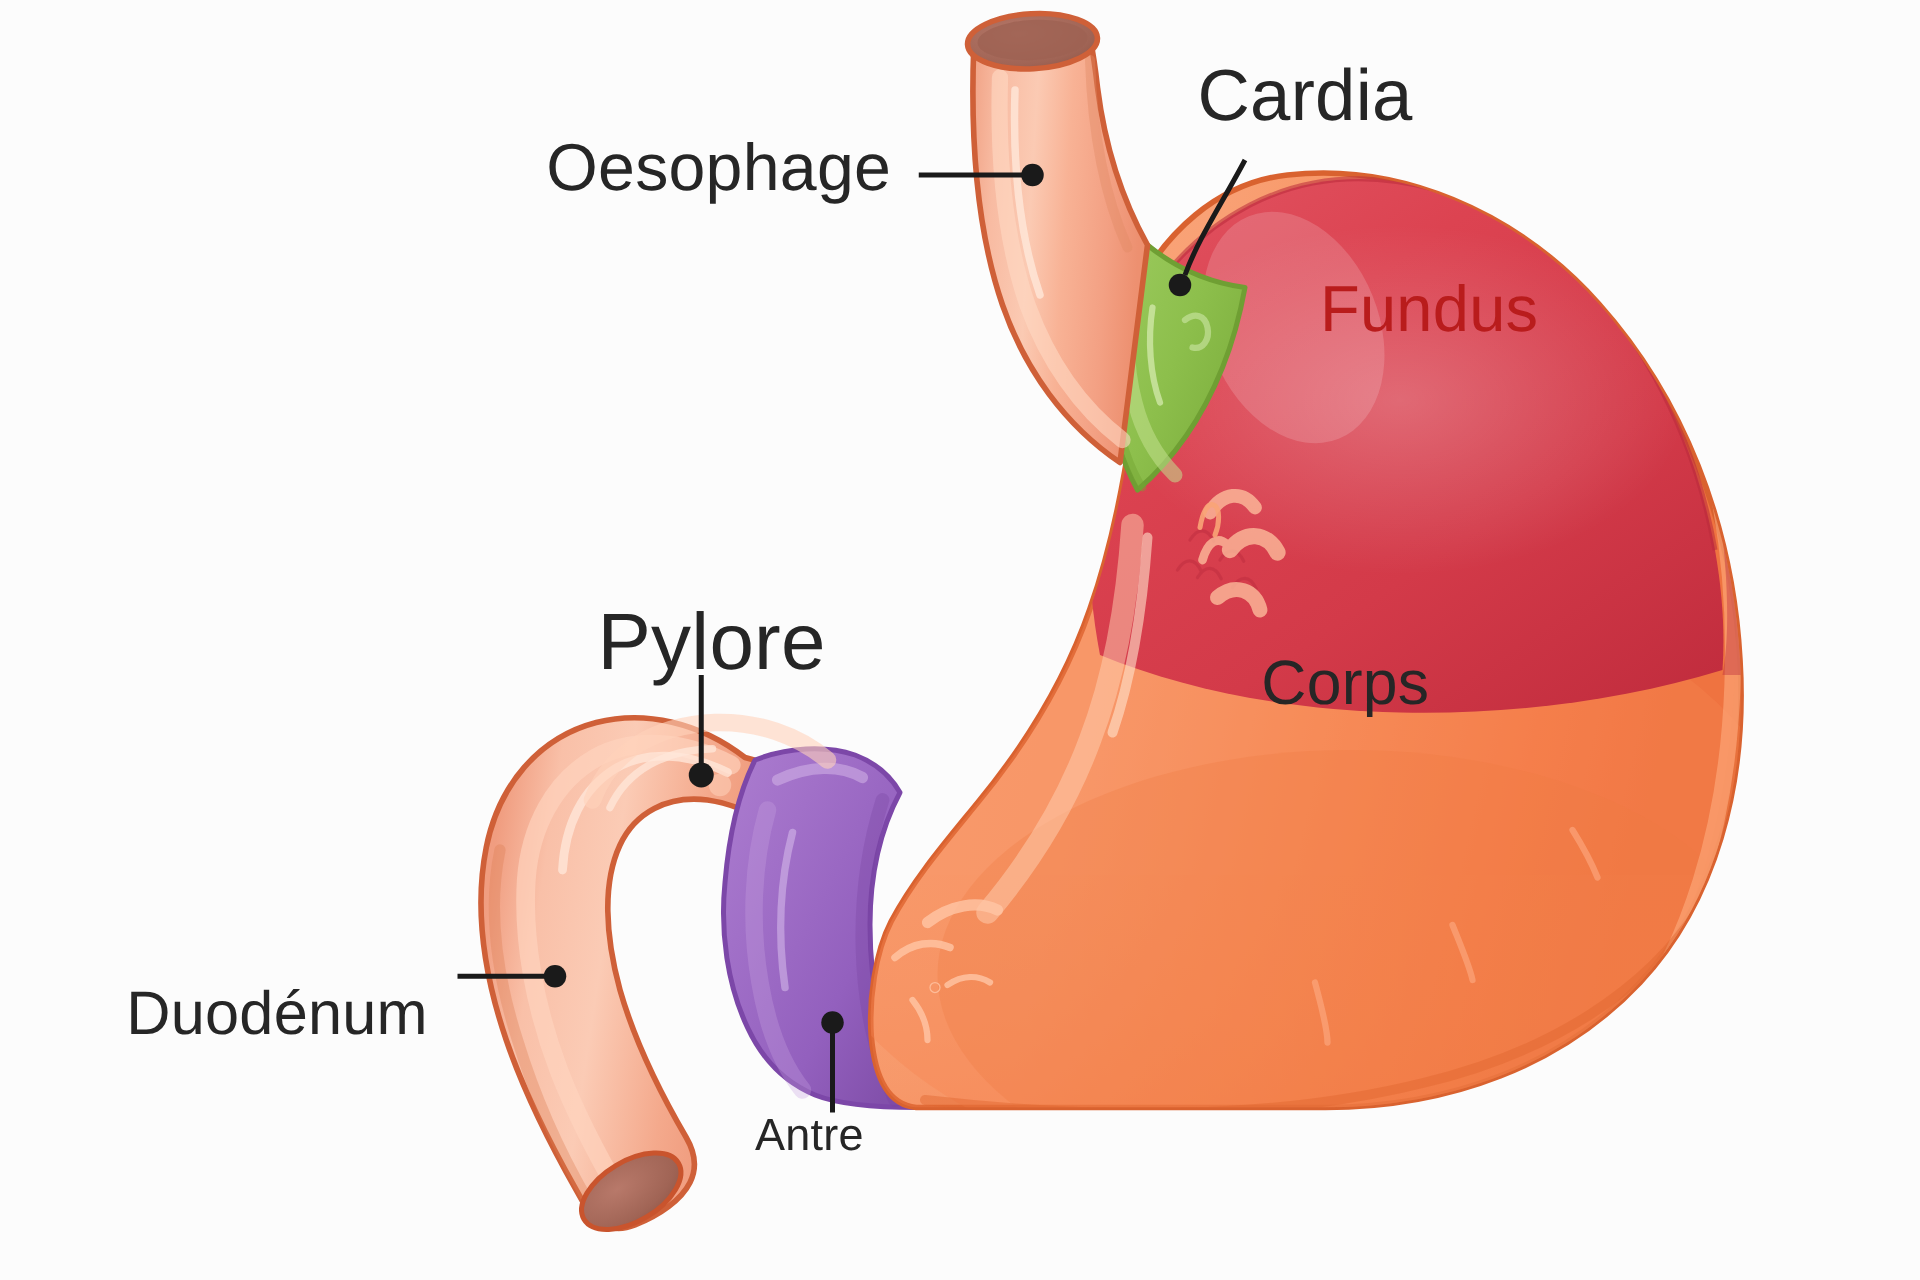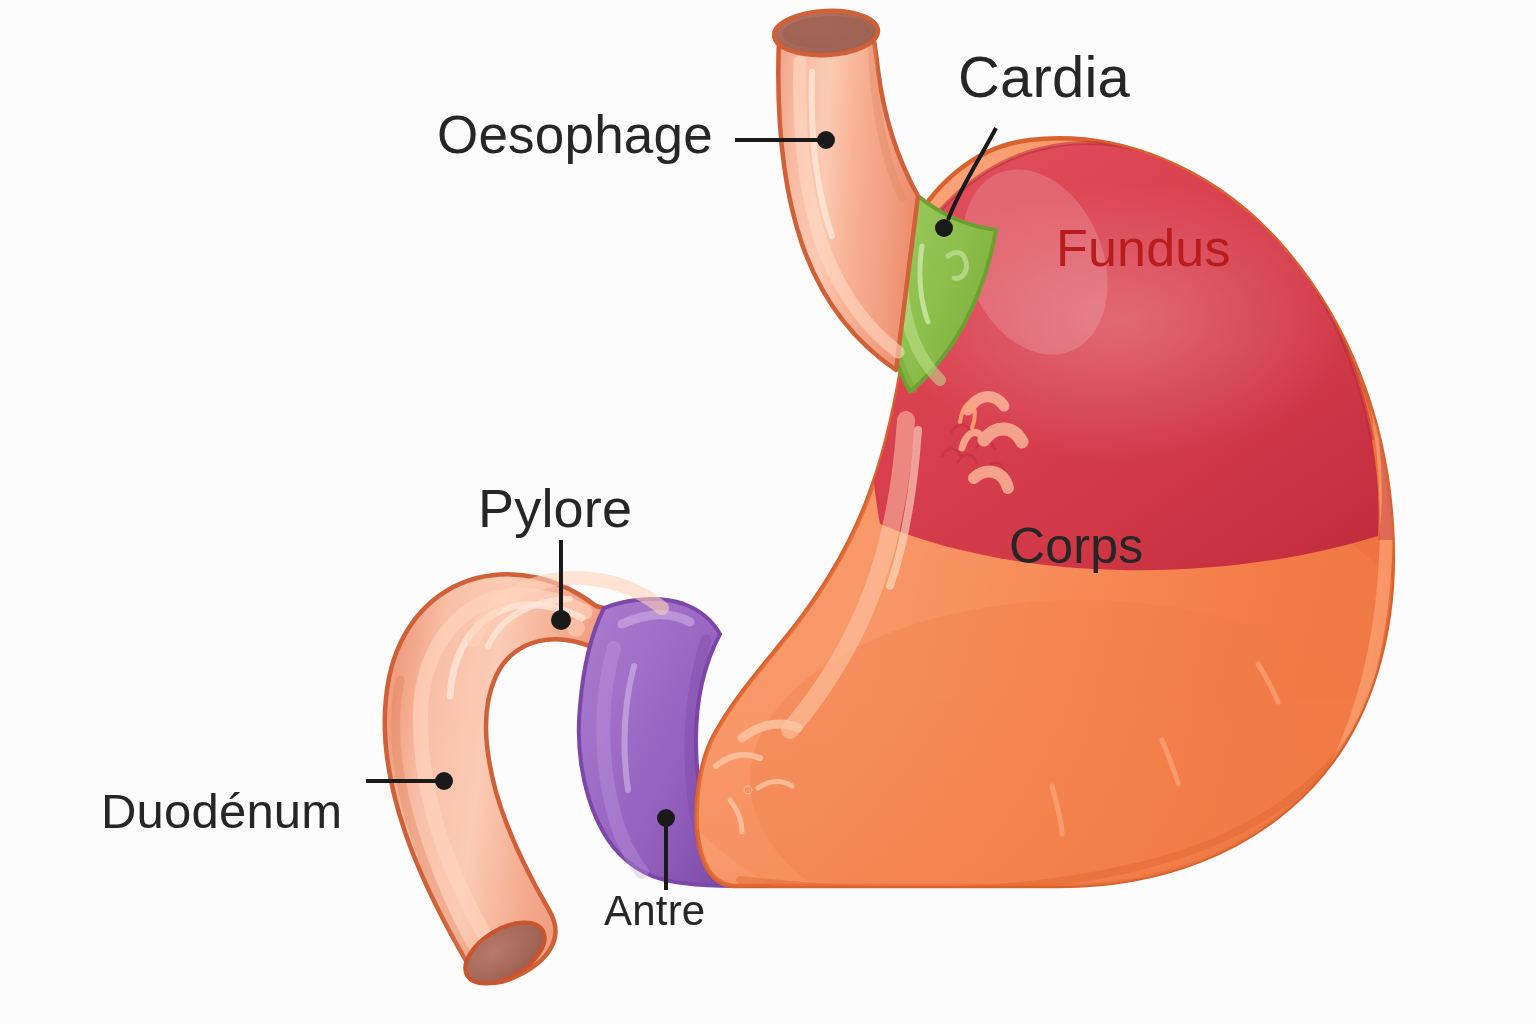--- a/index.html
+++ b/index.html
@@ -33,23 +33,23 @@
     line-height: 1;
     letter-spacing: 0.2px;
   }
   .label.inner-light {
     color: #b91c1c;
   }
   .lbl-oesophage { left: 437px; top: 108px; font-size: 53px; }
   .lbl-cardia    { left: 958px; top: 48px;  font-size: 58px; }
   .lbl-fundus    { left: 1056px; top: 222px; font-size: 52px; }
   .lbl-corps     { left: 1009px; top: 521px; font-size: 50px; }
-  .lbl-pylore    { left: 478px; top: 481px; font-size: 54px; }
+  .lbl-pylore    { left: 478px; top: 481px; font-size: 64px; }
   .lbl-duodenum  { left: 101px; top: 755px; font-size: 49px; margin-top: 32px; }
-  .lbl-antre     { left: 604px; top: 890px; font-size: 42px; }
+  .lbl-antre     { left: 604px; top: 890px; font-size: 36px; }
 </style>
 </head>
 <body>
 
 <div id="canvas">
 
   <svg id="figure" viewBox="0 0 1536 1024" xmlns="http://www.w3.org/2000/svg">
     <defs>
 
       <linearGradient id="gBody" x1="0" y1="0" x2="1" y2="0.25">

